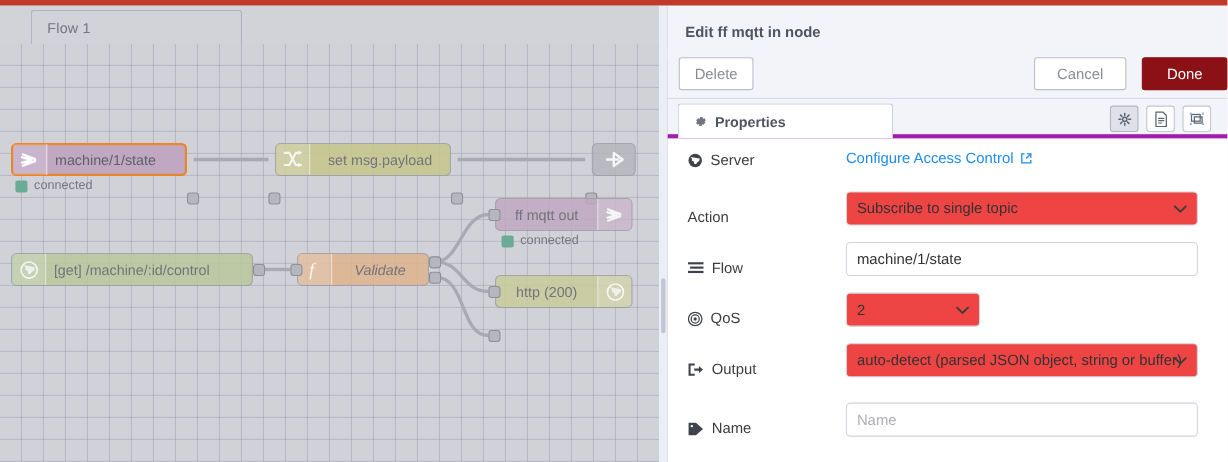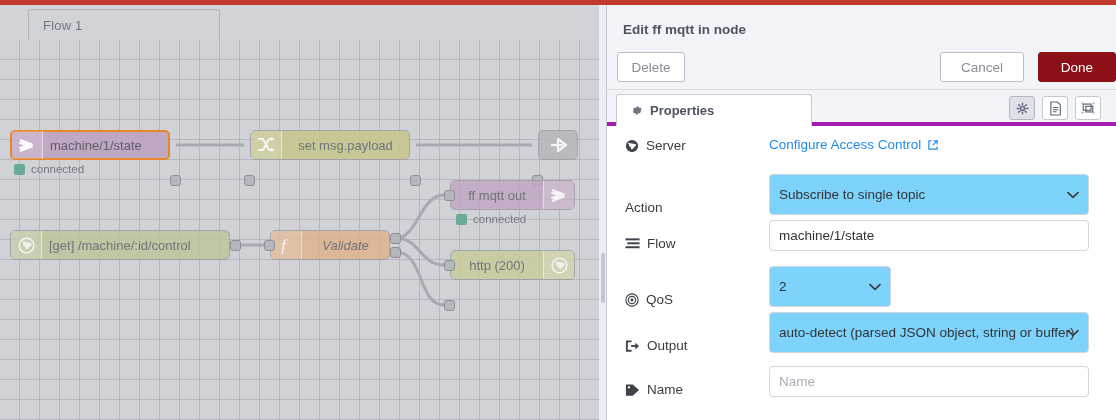--- a/index.html
+++ b/index.html
@@ -255,24 +255,24 @@
     border-radius: 4px;
     background: #ffffff;
     box-sizing: border-box;
     display: flex; align-items: center;
     padding: 0 9px;
     font-size: 13.5px;
     color: #333333;
   }
   .finput.placeholder { color: #adaeb6; }
   .fselect {
-    height: 41px;
+    height: 31px;
     border: 1px solid #d3d4dc;
     border-radius: 4px;
-    background: #7dd3fc;
+    background: #ef4444;
     box-sizing: border-box;
     display: flex; align-items: center;
     padding: 0 9px;
     font-size: 13.5px;
     color: #333333;
     position: relative;
     overflow: hidden;
     white-space: nowrap;
   }
   .fselect .caret {

